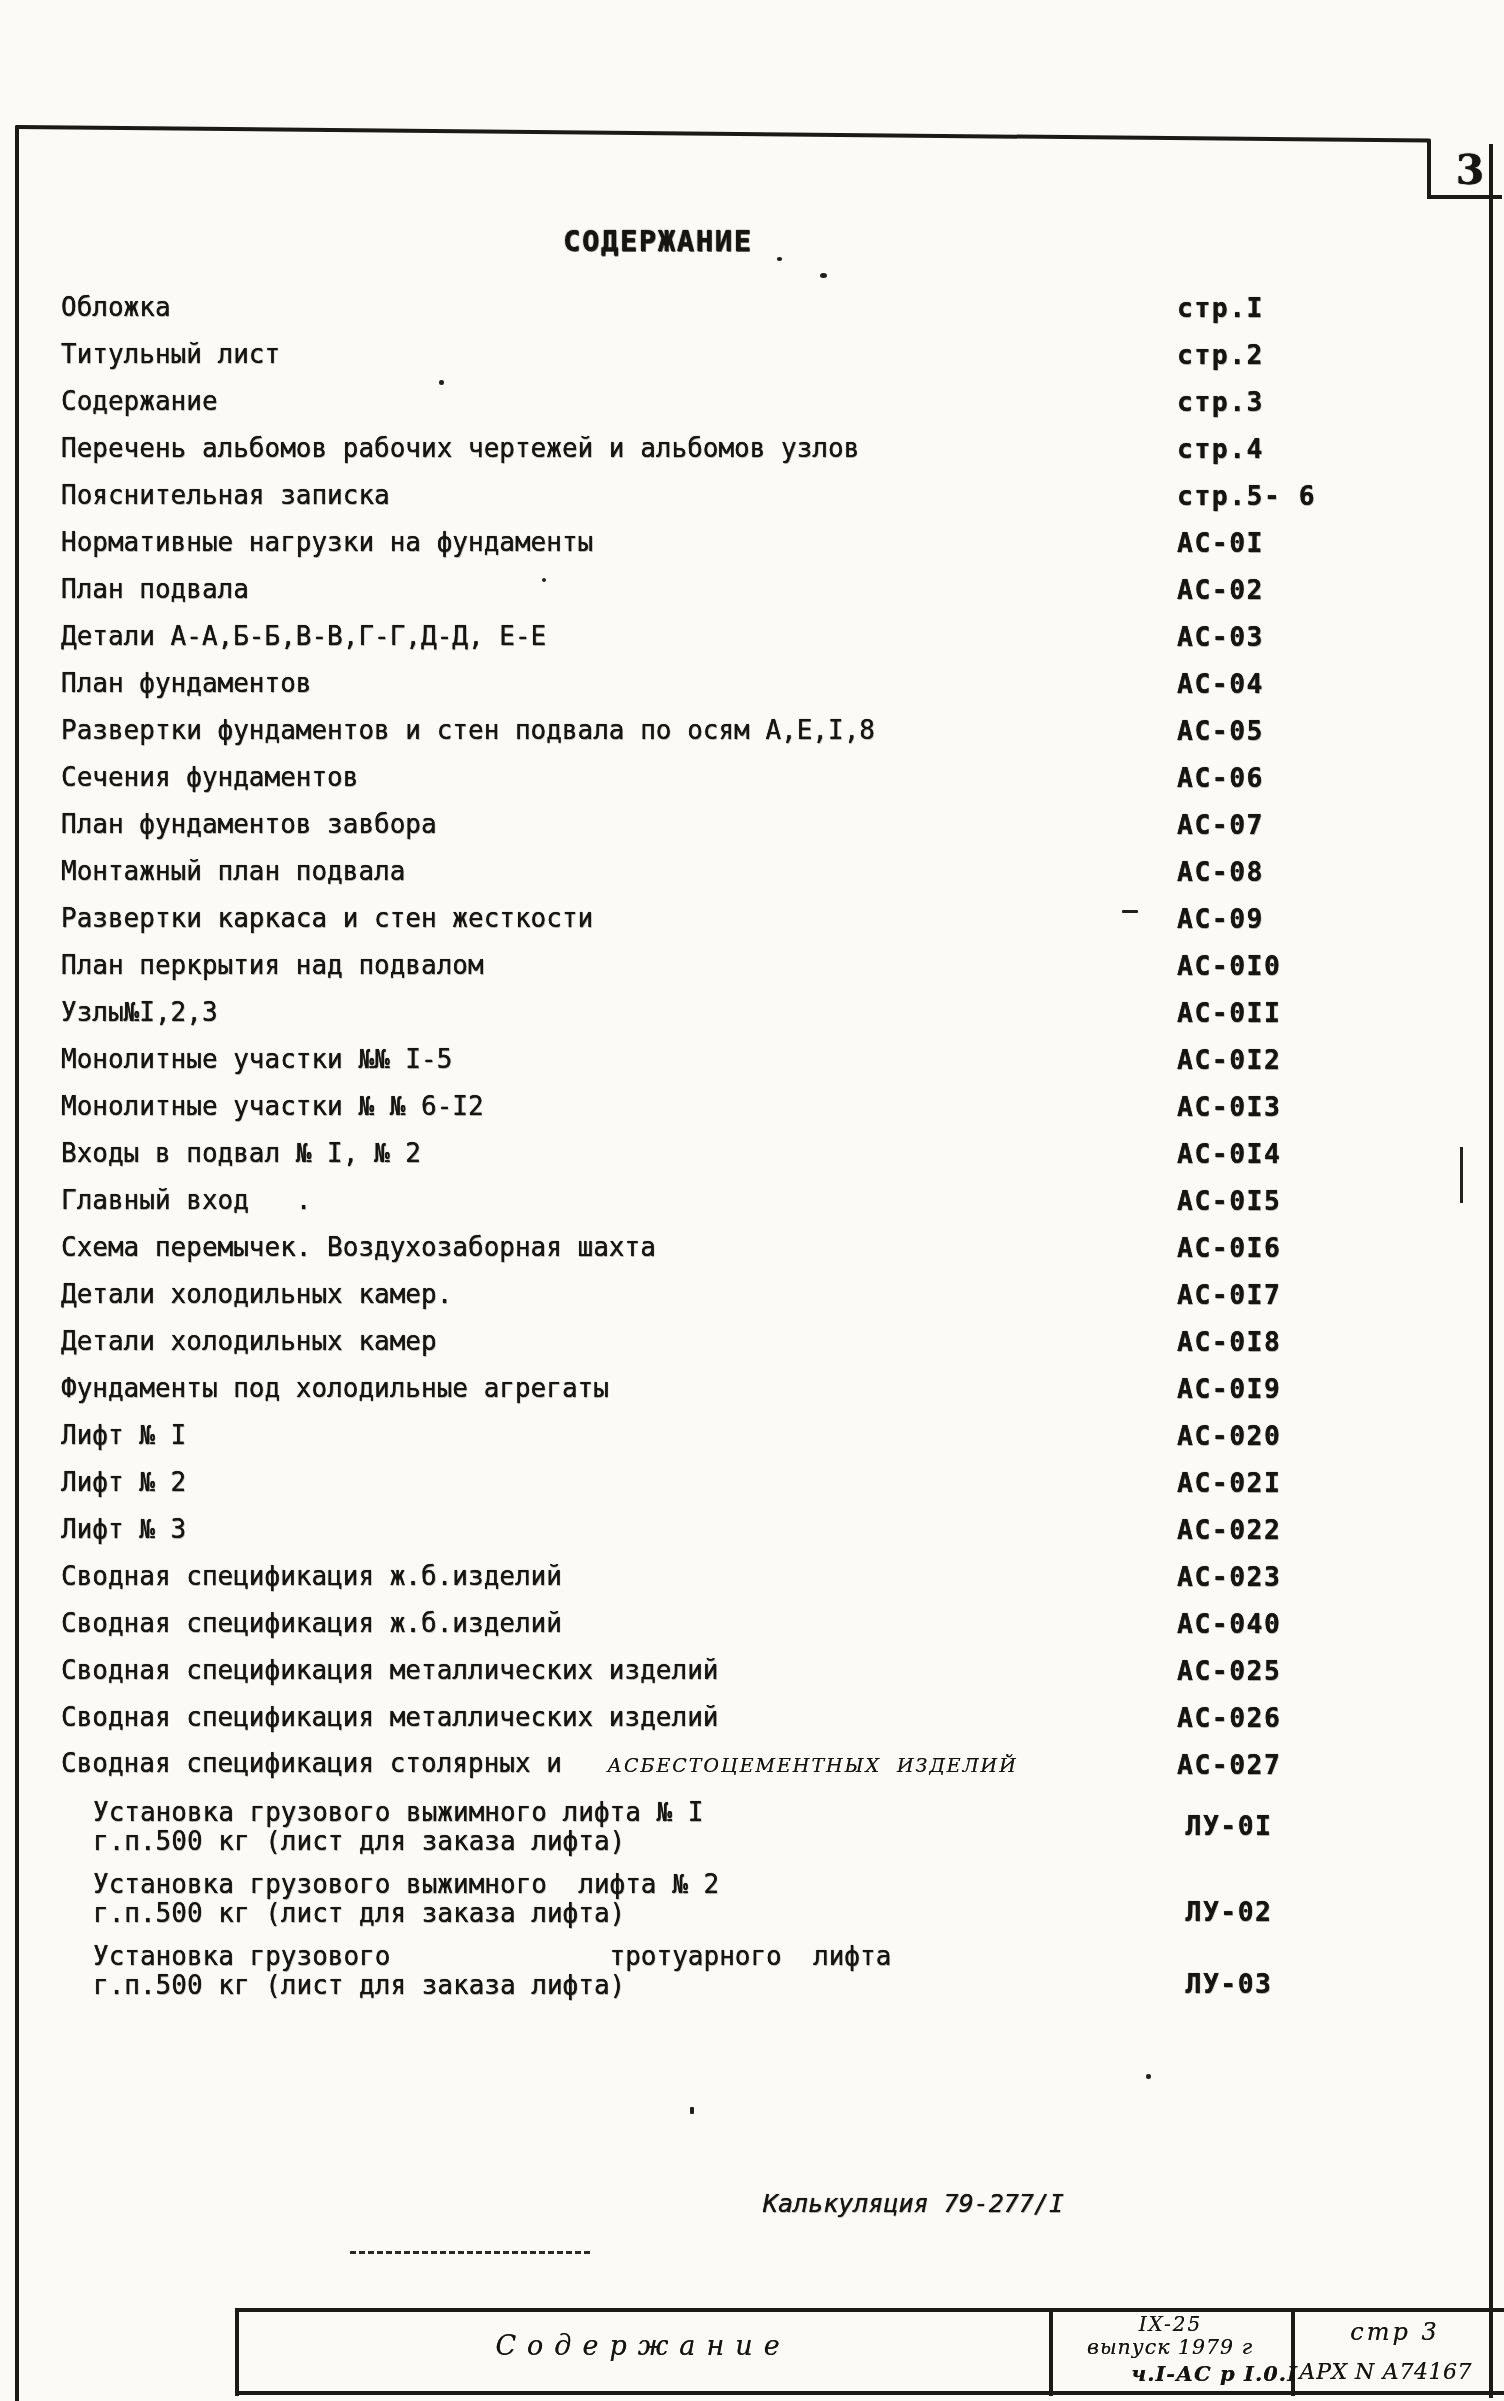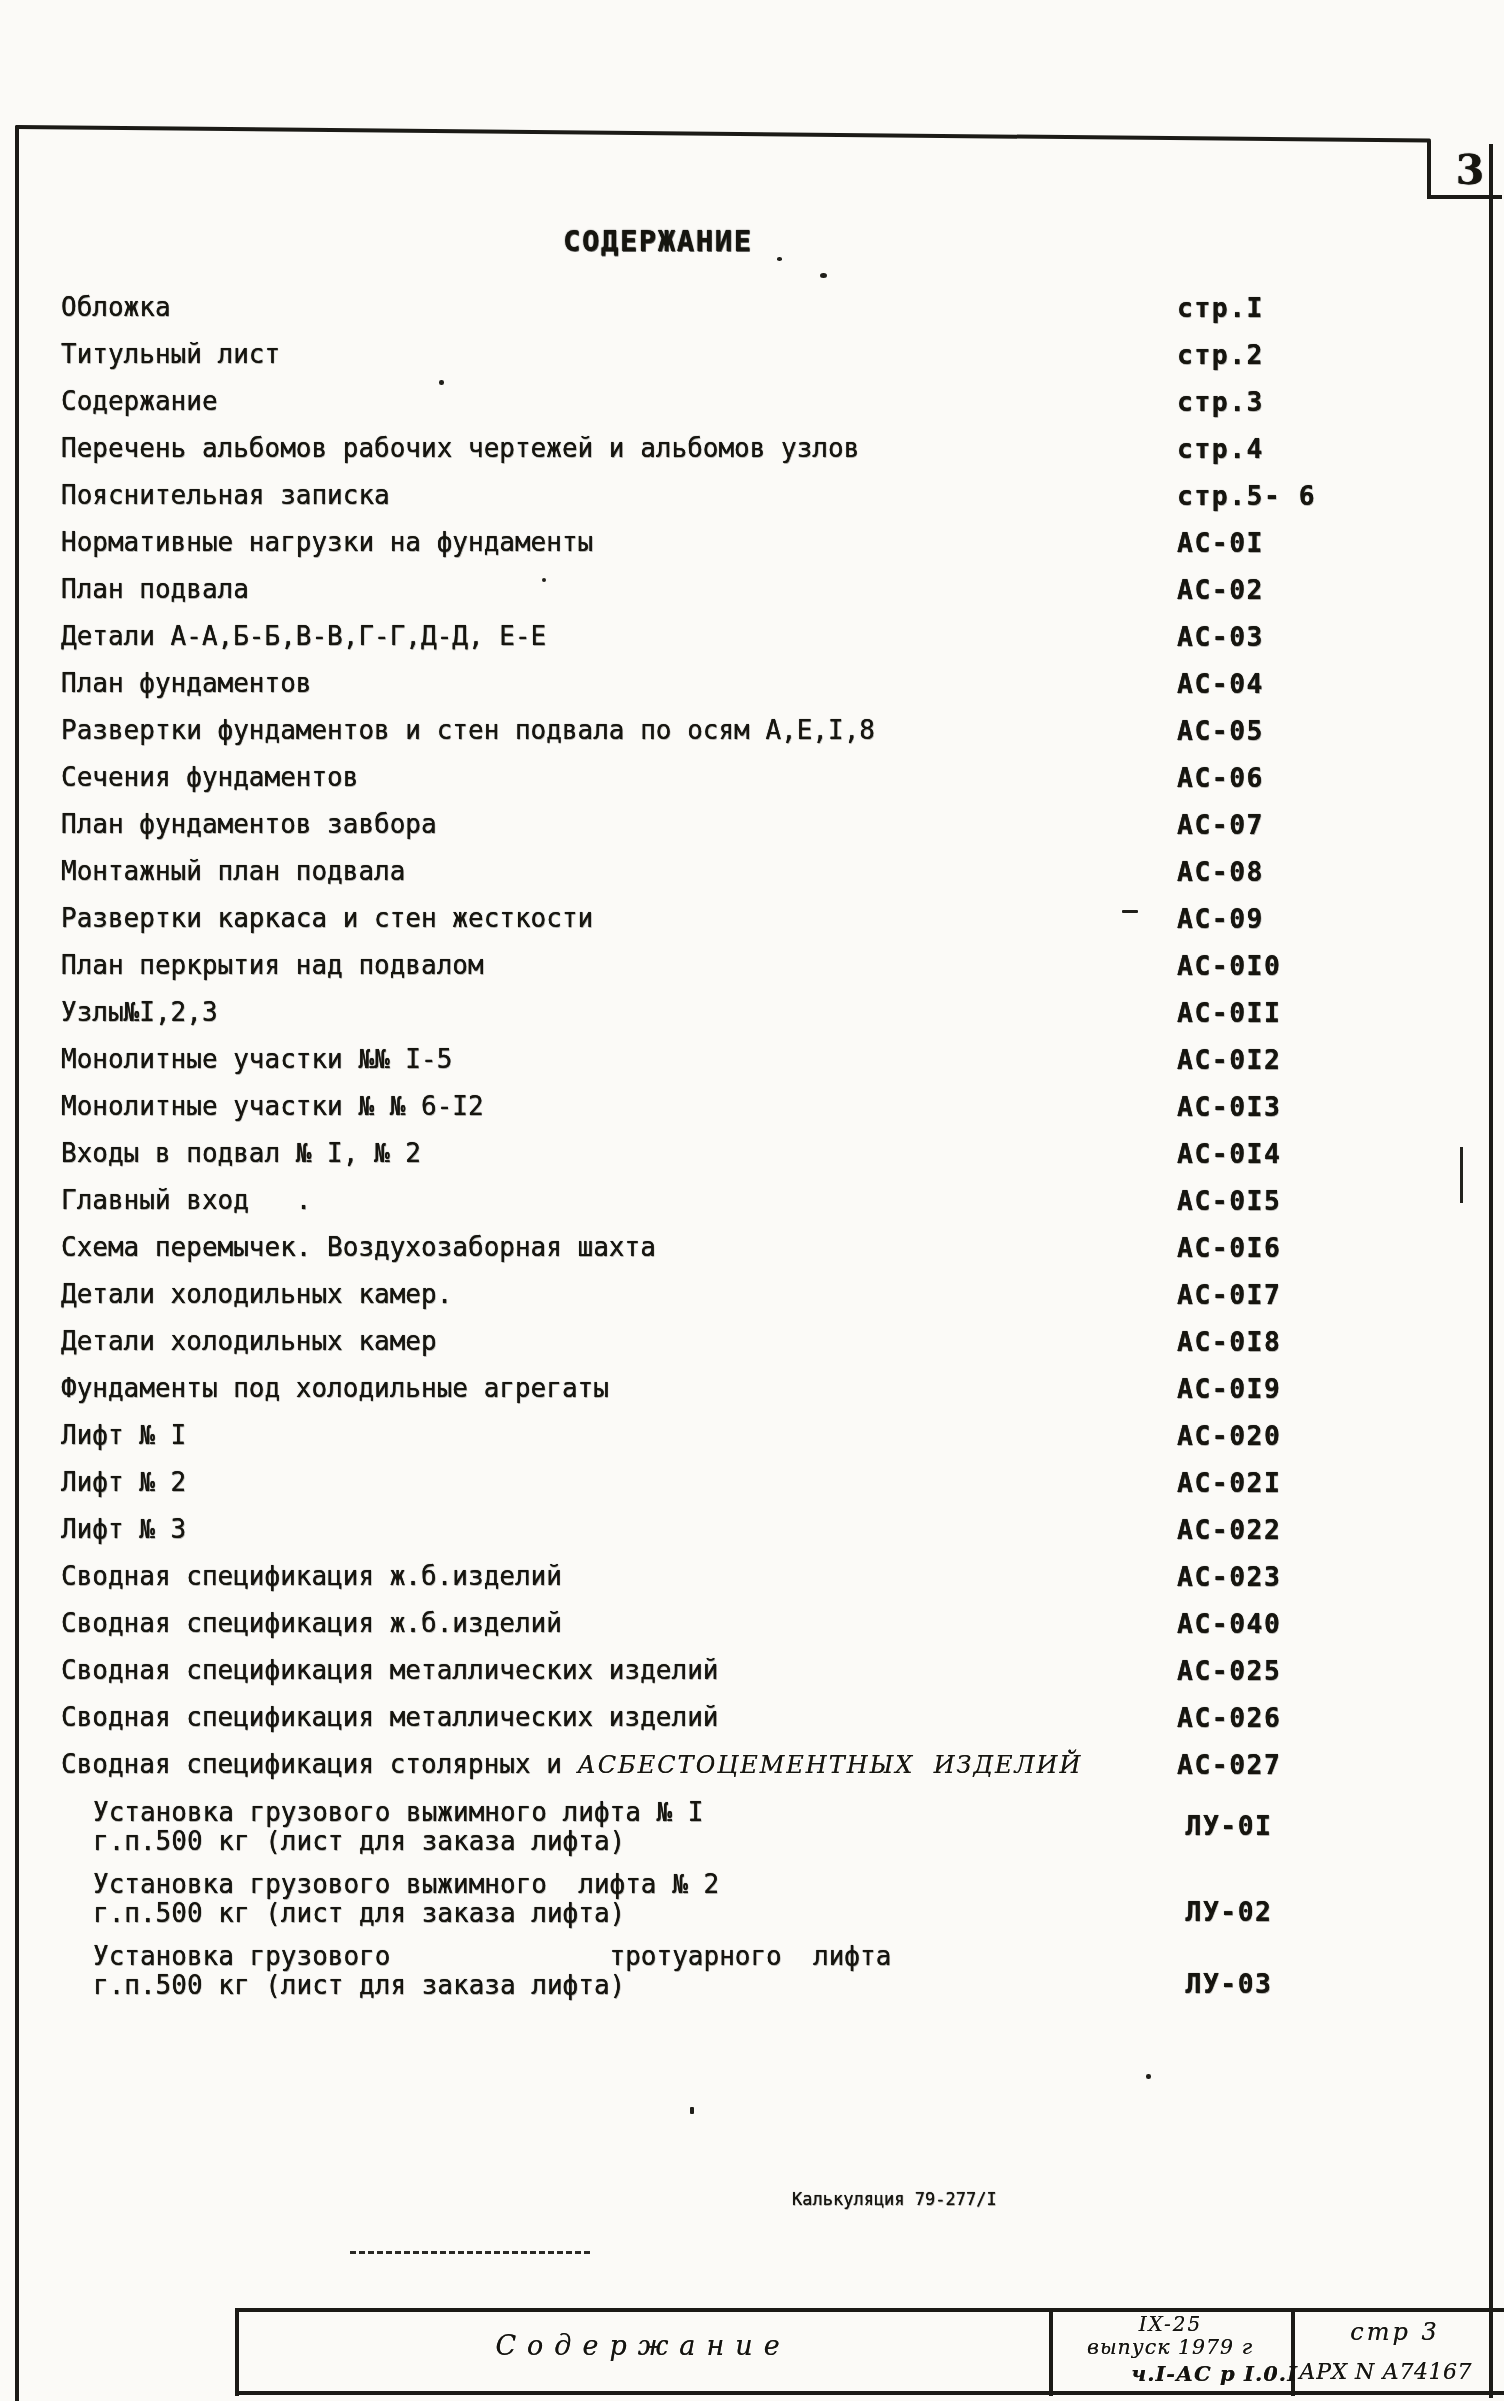--- a/index.html
+++ b/index.html
@@ -49,25 +49,26 @@
   .toc{position:absolute;left:61px;top:284px;width:1427px;}
   .row{display:flex;height:47px;align-items:center;}
   .row .cell-title{width:1116px;line-height:47px;font-size:26px;white-space:pre;}
   .row .cell-ref{width:309px;line-height:47px;font-size:26.4px;font-weight:bold;letter-spacing:1.5px;white-space:pre;}
   .row.two{height:72px;}
   .row.two .cell-title{line-height:28.4px;padding-top:5px;margin-left:32px;}
   .row.two .cell-ref{line-height:28.4px;padding-top:5px;}
   .row.two .cell-ref.ref-bottom{padding-top:33px;}
   .hw{
     font-family:"DejaVu Serif", serif;font-style:italic;font-weight:500;
-    font-size:24px;letter-spacing:2px;
+    font-size:19px;letter-spacing:2px;
     text-shadow:0 0 0.5px rgba(10,10,8,.8);
-  }
-
-  .footnote{position:absolute;left:792px;top:2189px;font-size:17px;white-space:pre;}
+    margin-left:30px;
+  }
+
+  .footnote{position:absolute;left:763px;top:2189px;font-size:25px;white-space:pre;font-style:italic;}
 
   
   .hwf{font-family:"DejaVu Serif", serif;font-style:italic;color:#14130f;
        text-shadow:0 0 0.5px rgba(12,12,10,.75);}
   .f-title{position:absolute;left:239px;top:2330px;width:808px;text-align:center;
            font-size:27px;letter-spacing:11px;}
   .f-stamp1{position:absolute;left:1053px;top:2312px;width:235px;text-align:center;font-size:20px;letter-spacing:2px;}
   .f-stamp2{position:absolute;left:1050px;top:2335px;width:240px;text-align:center;font-size:20.5px;letter-spacing:1px;}
   .f-stamp3{position:absolute;left:1063px;top:2361px;width:235px;text-align:right;font-size:21px;letter-spacing:1px;font-weight:bold;}
   .f-page{position:absolute;left:1295px;top:2318px;width:200px;text-align:center;font-size:24px;letter-spacing:3px;}

